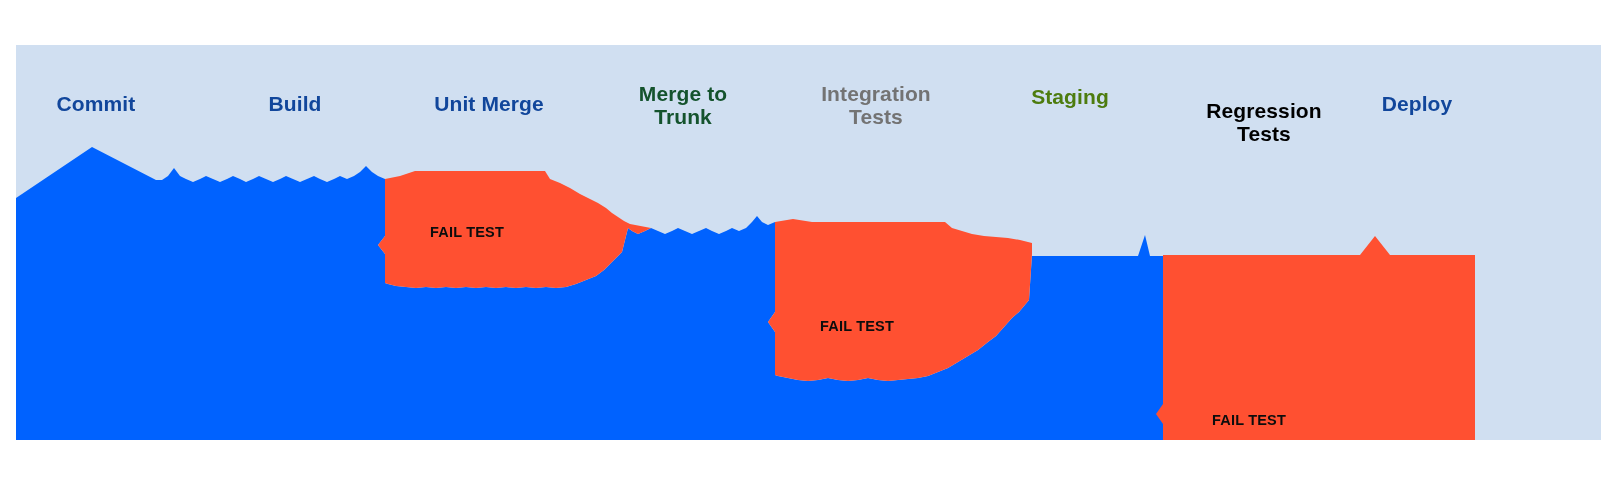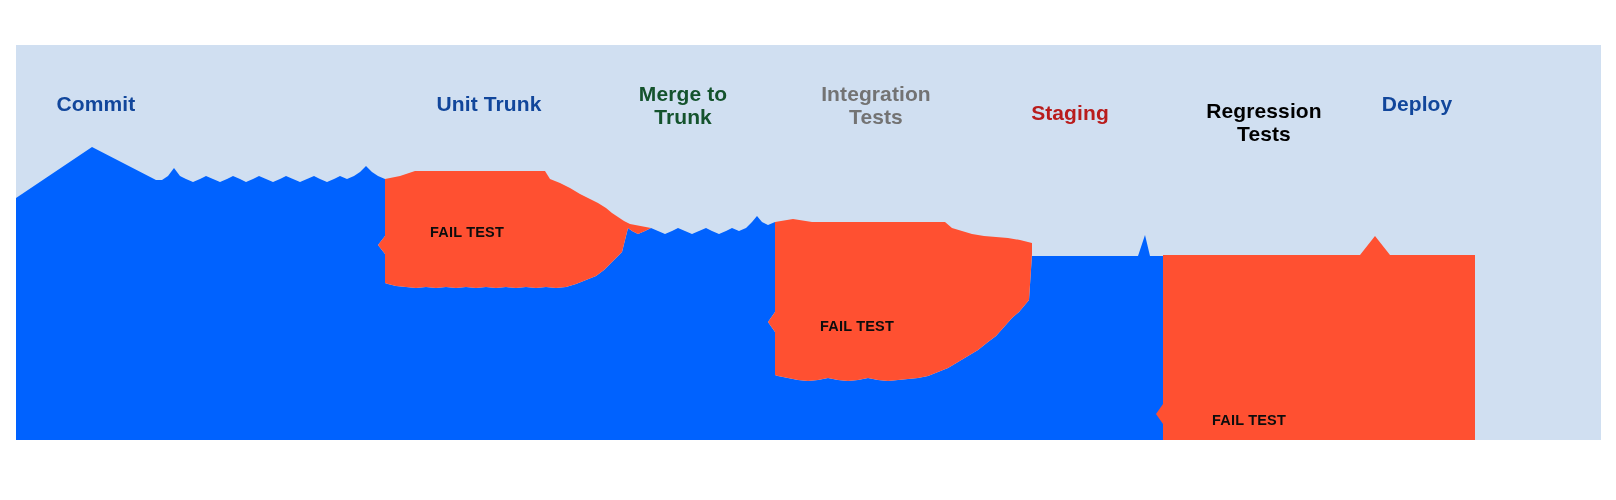--- a/index.html
+++ b/index.html
@@ -80,24 +80,25 @@
     <g id="fail-labels">
         <text class="fail-label" x="430" y="237" fill="#0d0d0d">FAIL TEST</text>
         <text class="fail-label" x="820" y="331" fill="#0d0d0d">FAIL TEST</text>
         <text class="fail-label" x="1212" y="425" fill="#0d0d0d">FAIL TEST</text>
       </g>
   </svg>
 
   <div class="stage-labels">
 
   <div class="stage-label" style="left: -40px; top: 39px; width: 240px; color: rgb(17, 70, 155);">Commit</div>
-      <div class="stage-label" style="left: 353px; top: 39px; width: 240px; color: rgb(17, 70, 155);">Unit Trunk</div>
+      <div class="stage-label" style="left: 159px; top: 39px; width: 240px; color: rgb(17, 70, 155);">Build</div>
+      <div class="stage-label" style="left: 353px; top: 39px; width: 240px; color: rgb(17, 70, 155);">Unit Merge</div>
       <div class="stage-label" style="left: 547px; top: 29px; width: 240px; color: #14532d;">Merge to
 Trunk</div>
       <div class="stage-label" style="left: 740px; top: 29px; width: 240px; color: #737373;">Integration
 Tests</div>
-      <div class="stage-label" style="left: 934px; top: 48px; width: 240px; color: #b91c1c; text-align: center;">Staging</div>
+      <div class="stage-label" style="left: 934px; top: 32px; width: 240px; color: #4d7c0f; text-align: center;">Staging</div>
       <div class="stage-label" style="left: 1128px; top: 46px; width: 240px; color: #000000;">Regression
 Tests</div>
       <div class="stage-label" style="left: 1281px; top: 39px; width: 240px; color: rgb(17, 70, 155);">Deploy</div>
     </div>
 
 </div>
 
 </body></html>

